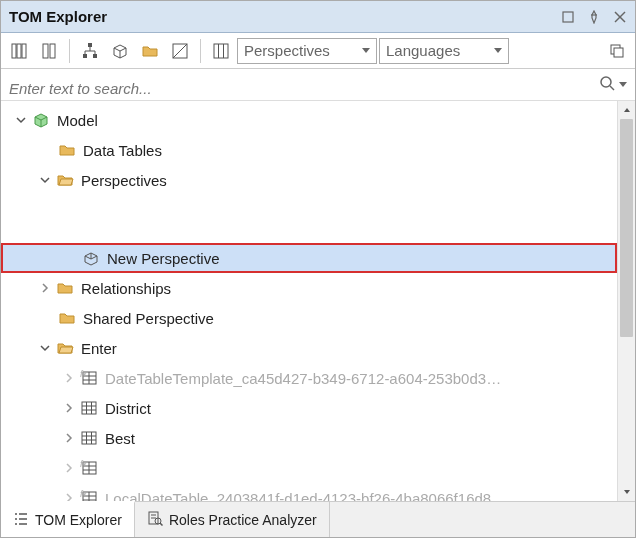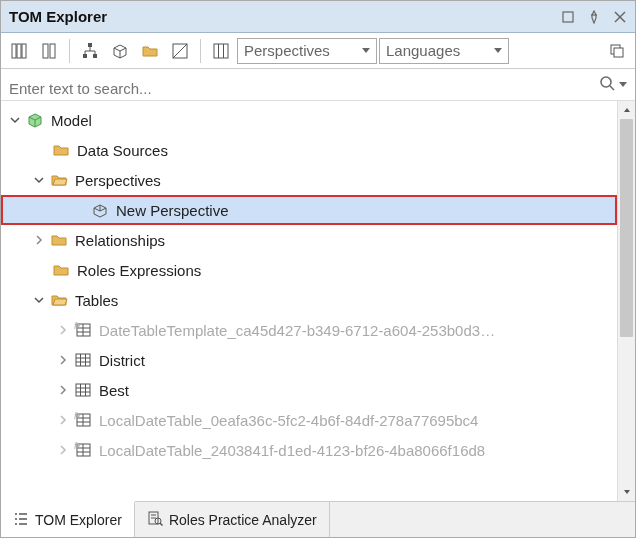--- a/index.html
+++ b/index.html
@@ -76,20 +76,21 @@
     display: flex;
     align-items: center;
     padding: 0 8px;
     border-bottom: 1px solid #ddd;
   }
   .searchbar input {
     flex:1;
     border: none;
     outline: none;
     font-size: 15px;
+    font-style: italic;
     color: #737373;
     background: transparent;
     margin-top: 8px;
   }
   .searchbar .search-icon svg { width:16px; height:16px; color:#666;}
   .searchbar .search-caret { width:0; height:0; border-left:4px solid transparent; border-right:4px solid transparent; border-top:5px solid #666; margin-left:4px;}
 
   .treewrap {
     display: flex;
     height: calc(538px - 32px - 36px - 32px - 36px - 2px);
@@ -110,21 +111,21 @@
   }
   .scrollbar .arrow { width:100%; height:18px; display:flex; align-items:center; justify-content:center; cursor:pointer;}
   .scrollbar .arrow svg { width:10px; height:10px; color:#555;}
   .scrollbar .track { flex:1; width:100%; position:relative; }
   .scrollbar .thumb { position:absolute; top:0; left:2px; right:2px; height:60%; background:#c8c8c8; border-radius:1px; }
 
   .node {
     display: flex;
     align-items: center;
     height: 30px;
-    padding-left: 2px;
+    padding-left: 8px;
     white-space: nowrap;
     overflow: hidden;
   }
   .expander {
     width: 16px;
     height: 16px;
     display:flex;
     align-items:center;
     justify-content:center;
     margin-right: 2px;
@@ -302,40 +303,40 @@
       <span class="label">Model</span>
     </div>
 
     <div class="node">
       <span class="indent" style="width:48px"></span>
       <span class="icon">
           <svg viewBox="0 0 18 18" class="folder-icon">
             <polygon points="2,5 7,5 9,7 16,7 16,14 2,14" stroke="#c09030"></polygon>
           </svg>
         </span>
-      <span class="label">Data Sources</span>
+      <span class="label">Data Tables</span>
     </div>
 
     <div class="node">
       <span class="indent" style="width:28px"></span>
       <span class="expander">
           <svg viewBox="0 0 10 10">
             <path d="M1 3 L5 7 L9 3" fill="none" stroke="#555" stroke-width="1.5"></path>
           </svg>
         </span>
       <span class="icon">
           <svg viewBox="0 0 18 18" class="folder-open">
             <polygon points="2,5 7,5 9,7 16,7 16,14 2,14" stroke="#c09030"></polygon>
             <polygon class="front" points="3,14 5,8 17,8 15,14" stroke="#c09030"></polygon>
           </svg>
         </span>
       <span class="label">Perspectives</span>
     </div>
 
-    <div class="node selected" style="padding-left:9px;">
+    <div class="node selected" style="padding-left:0;margin-top:48px;">
       <span class="indent" style="width:78px"></span>
       <span class="icon">
           <svg viewBox="0 0 18 18">
             <path d="M3 7 L9 4 L15 7 L15 13 L9 16 L3 13 Z" fill="none" stroke="#555"></path>
             <line x1="9" y1="4" x2="9" y2="10" stroke="#555"></line>
             <line x1="3" y1="7" x2="9" y2="10" stroke="#555"></line>
             <line x1="15" y1="7" x2="9" y2="10" stroke="#555"></line>
           </svg>
         </span>
       <span class="label">New Perspective</span>
@@ -357,37 +358,37 @@
     </div>
 
 
     <div class="node">
       <span class="indent" style="width:48px"></span>
       <span class="icon">
           <svg viewBox="0 0 18 18" class="folder-icon">
             <polygon points="2,5 7,5 9,7 16,7 16,14 2,14" stroke="#c09030"></polygon>
           </svg>
         </span>
-      <span class="label">Roles Expressions</span>
+      <span class="label">Shared Perspective</span>
     </div>
 
     <div class="node">
       <span class="indent" style="width:28px"></span>
       <span class="expander">
           <svg viewBox="0 0 10 10">
             <path d="M1 3 L5 7 L9 3" fill="none" stroke="#555" stroke-width="1.5"></path>
           </svg>
         </span>
       <span class="icon">
           <svg viewBox="0 0 18 18" class="folder-open">
             <polygon points="2,5 7,5 9,7 16,7 16,14 2,14" stroke="#c09030"></polygon>
             <polygon class="front" points="3,14 5,8 17,8 15,14" stroke="#c09030"></polygon>
           </svg>
         </span>
-      <span class="label">Tables</span>
+      <span class="label">Enter</span>
     </div>
 
     <div class="node">
       <span class="indent" style="width:52px"></span>
       <span class="expander">
           <svg viewBox="0 0 10 10">
             <path d="M3 1 L7 5 L3 9" fill="none" stroke="#bbb" stroke-width="1.5"></path>
           </svg>
         </span>
       <span class="icon">
@@ -449,21 +450,20 @@
         </span>
       <span class="icon">
           <svg viewBox="0 0 18 18" class="table-icon">
             <rect x="3" y="3" width="13" height="12" fill="#eee" stroke="#bbb"></rect>
             <line x1="3" y1="7" x2="16" y2="7" stroke="#bbb"></line>
             <line x1="3" y1="11" x2="16" y2="11" stroke="#bbb"></line>
             <line x1="9" y1="3" x2="9" y2="15" stroke="#bbb"></line>
             <text x="0" y="8" font-size="9" font-style="italic" fill="#aaa">fx</text>
           </svg>
         </span>
-      <span class="label dim">LocalDateTable_0eafa36c-5fc2-4b6f-84df-278a77695bc4</span>
     </div>
 
     <div class="node">
       <span class="indent" style="width:52px"></span>
       <span class="expander">
           <svg viewBox="0 0 10 10">
             <path d="M3 1 L7 5 L3 9" fill="none" stroke="#bbb" stroke-width="1.5"></path>
           </svg>
         </span>
       <span class="icon">

